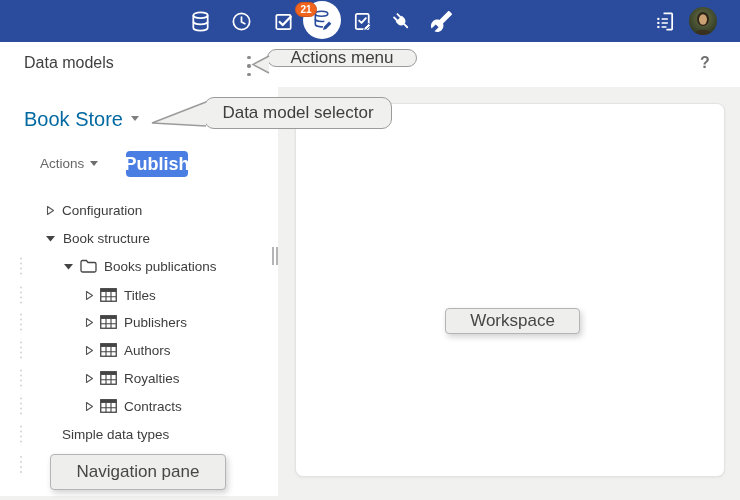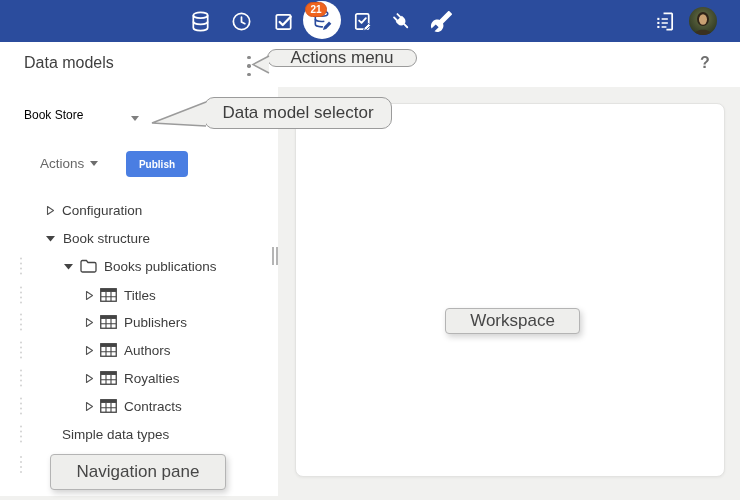--- a/index.html
+++ b/index.html
@@ -3,35 +3,35 @@
 <meta charset="utf-8">
 <style>
   * { margin:0; padding:0; box-sizing:border-box; }
   body { background:#fff; font-family:"Liberation Sans", sans-serif; }
   .screen { position:relative; width:740px; height:500px; background:#ffffff; overflow:hidden; }
 
   
   .topbar { position:absolute; left:0; top:0; width:740px; height:42px; background:#2b4c9d; z-index:10; }
   .icon-btn { position:absolute; top:9px; width:24px; height:24px; display:flex; align-items:center; justify-content:center; cursor:pointer; }
   .active-circle { position:absolute; left:303px; top:1px; width:38px; height:38px; background:#ffffff; border-radius:50%; display:flex; align-items:center; justify-content:center; }
-  .badge { position:absolute; left:305px; top:2px; min-width:22px; height:15px; padding:0 4px; background:#f0641e; border:1px solid #d4551c; border-radius:8px; color:#fff; font-size:10px; font-weight:bold; display:flex; align-items:center; justify-content:center; z-index:12; }
+  .badge { position:absolute; left:295px; top:2px; min-width:22px; height:15px; padding:0 4px; background:#f0641e; border:1px solid #d4551c; border-radius:8px; color:#fff; font-size:10px; font-weight:bold; display:flex; align-items:center; justify-content:center; z-index:12; }
   .avatar { position:absolute; left:689px; top:7px; width:28px; height:28px; border-radius:50%; overflow:hidden; }
 
   
   .page-title { position:absolute; left:24px; top:54px; font-size:16px; color:#3f3f3f; }
   .kebab { position:absolute; left:243px; top:56px; width:12px; height:20px; display:flex; flex-direction:column; align-items:center; justify-content:space-between; cursor:pointer; }
   .kebab i { width:3.4px; height:3.4px; border-radius:50%; background:#8a8a8a; }
   .help { position:absolute; left:696px; top:54px; width:18px; text-align:center; font-size:16px; font-weight:600; color:#6f6f6f; cursor:pointer; }
 
-  .model-name { position:absolute; left:24px; top:108px; font-size:12px; color:#000000; cursor:pointer; }
+  .model-name { position:absolute; left:24px; top:108px; font-size:20px; color:#0369a1; cursor:pointer; }
   .caret { position:absolute; width:0; height:0; border-left:4.5px solid transparent; border-right:4.5px solid transparent; border-top:5.5px solid #7f7f7f; }
   .caret.model { left:131px; top:116px; }
   .caret.actions { left:90px; top:161px; border-top-color:#6d6d6d; }
   .actions-label { position:absolute; left:40px; top:156px; font-size:13.5px; color:#676767; cursor:pointer; }
-  .publish-btn { position:absolute; left:126px; top:151px; width:62px; height:26px; background:#4a7ee2; border:none; border-radius:4px; color:#ffffff; font-size:10px; font-weight:600; font-family:"Liberation Sans",sans-serif; display:flex; align-items:center; justify-content:center; cursor:pointer; }
+  .publish-btn { position:absolute; left:126px; top:151px; width:62px; height:26px; background:#4a7ee2; border:none; border-radius:4px; color:#ffffff; font-size:18px; font-weight:600; font-family:"Liberation Sans",sans-serif; display:flex; align-items:center; justify-content:center; cursor:pointer; }
 
   
   .trow { position:absolute; left:0; width:267px; height:28px; display:flex; align-items:center; font-size:13.5px; color:#3d3d3d; cursor:pointer; }
   .trow .lbl { white-space:nowrap; }
   .dots { position:absolute; left:20px; top:50%; transform:translateY(-50%); display:flex; flex-direction:column; gap:2.5px; cursor:grab; }
   .dots i { width:2.4px; height:2.4px; border-radius:50%; background:#d2d2d2; }
   .dots.floating { top:auto; transform:none; }
   .arr { display:flex; align-items:center; }
   .tico { display:flex; align-items:center; margin-left:6px; }
   .trow .lbl { margin-left:7px; }

